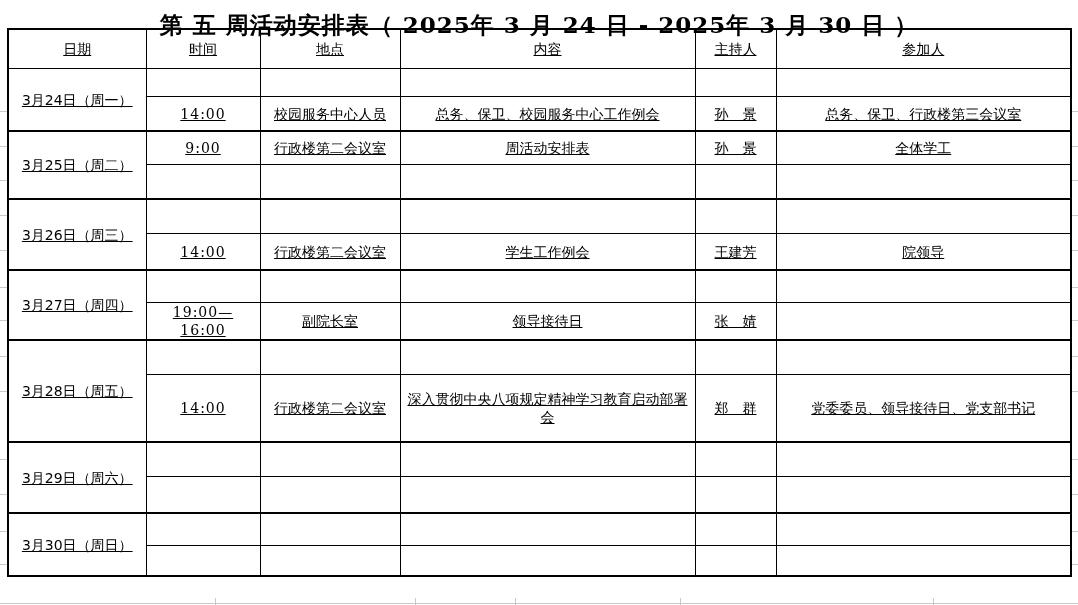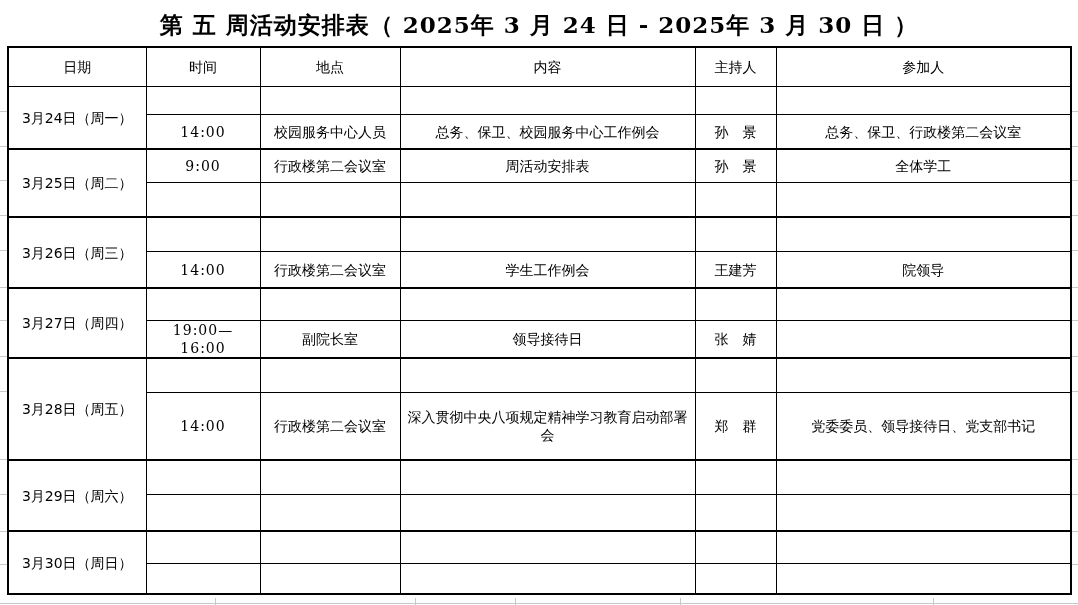--- a/index.html
+++ b/index.html
@@ -6,23 +6,24 @@
   body{
     width:1078px;height:605px;position:relative;background:#fff;
     font-family:"DejaVu Sans", sans-serif;color:#000;overflow:hidden;
   }
   .title{
     position:absolute;top:10px;left:0;width:100%;text-align:center;
     font-family:"DejaVu Serif", serif;font-weight:bold;font-size:23px;
     letter-spacing:1px;white-space:nowrap;
   }
   table.schedule{
-    position:absolute;left:7px;top:46px;width:1063px;
+    position:absolute;left:7px;top:28px;width:1063px;
     border-collapse:collapse;table-layout:fixed;
     border:2px solid #000;
+    text-decoration:underline;
   }
   table.schedule td, table.schedule th{
     border:1px solid #000;
     font-size:14px;font-weight:normal;
     text-align:center;vertical-align:middle;
     padding:0 4px;overflow:hidden;line-height:18px;
   }
   table.schedule th{height:38px;}
   tr.gs td{border-top:2px solid #000;}
   td.time{font-family:"DejaVu Serif", serif;letter-spacing:1px;}
@@ -61,21 +62,21 @@
     <td></td>
     <td></td>
     <td></td>
     <td></td>
   </tr>
   <tr class="h35">
     <td class="time">14:00</td>
     <td>校园服务中心人员</td>
     <td>总务、保卫、校园服务中心工作例会</td>
     <td>孙　景</td>
-    <td>总务、保卫、行政楼第二会议室</td>
+    <td>总务、保卫、行政楼第三会议室</td>
   </tr>
 
   <tr class="h34 gs">
     <td class="date" rowspan="2">3月25日（周二）</td>
     <td class="time">9:00</td>
     <td>行政楼第二会议室</td>
     <td>周活动安排表</td>
     <td>孙　景</td>
     <td>全体学工</td>
   </tr>

